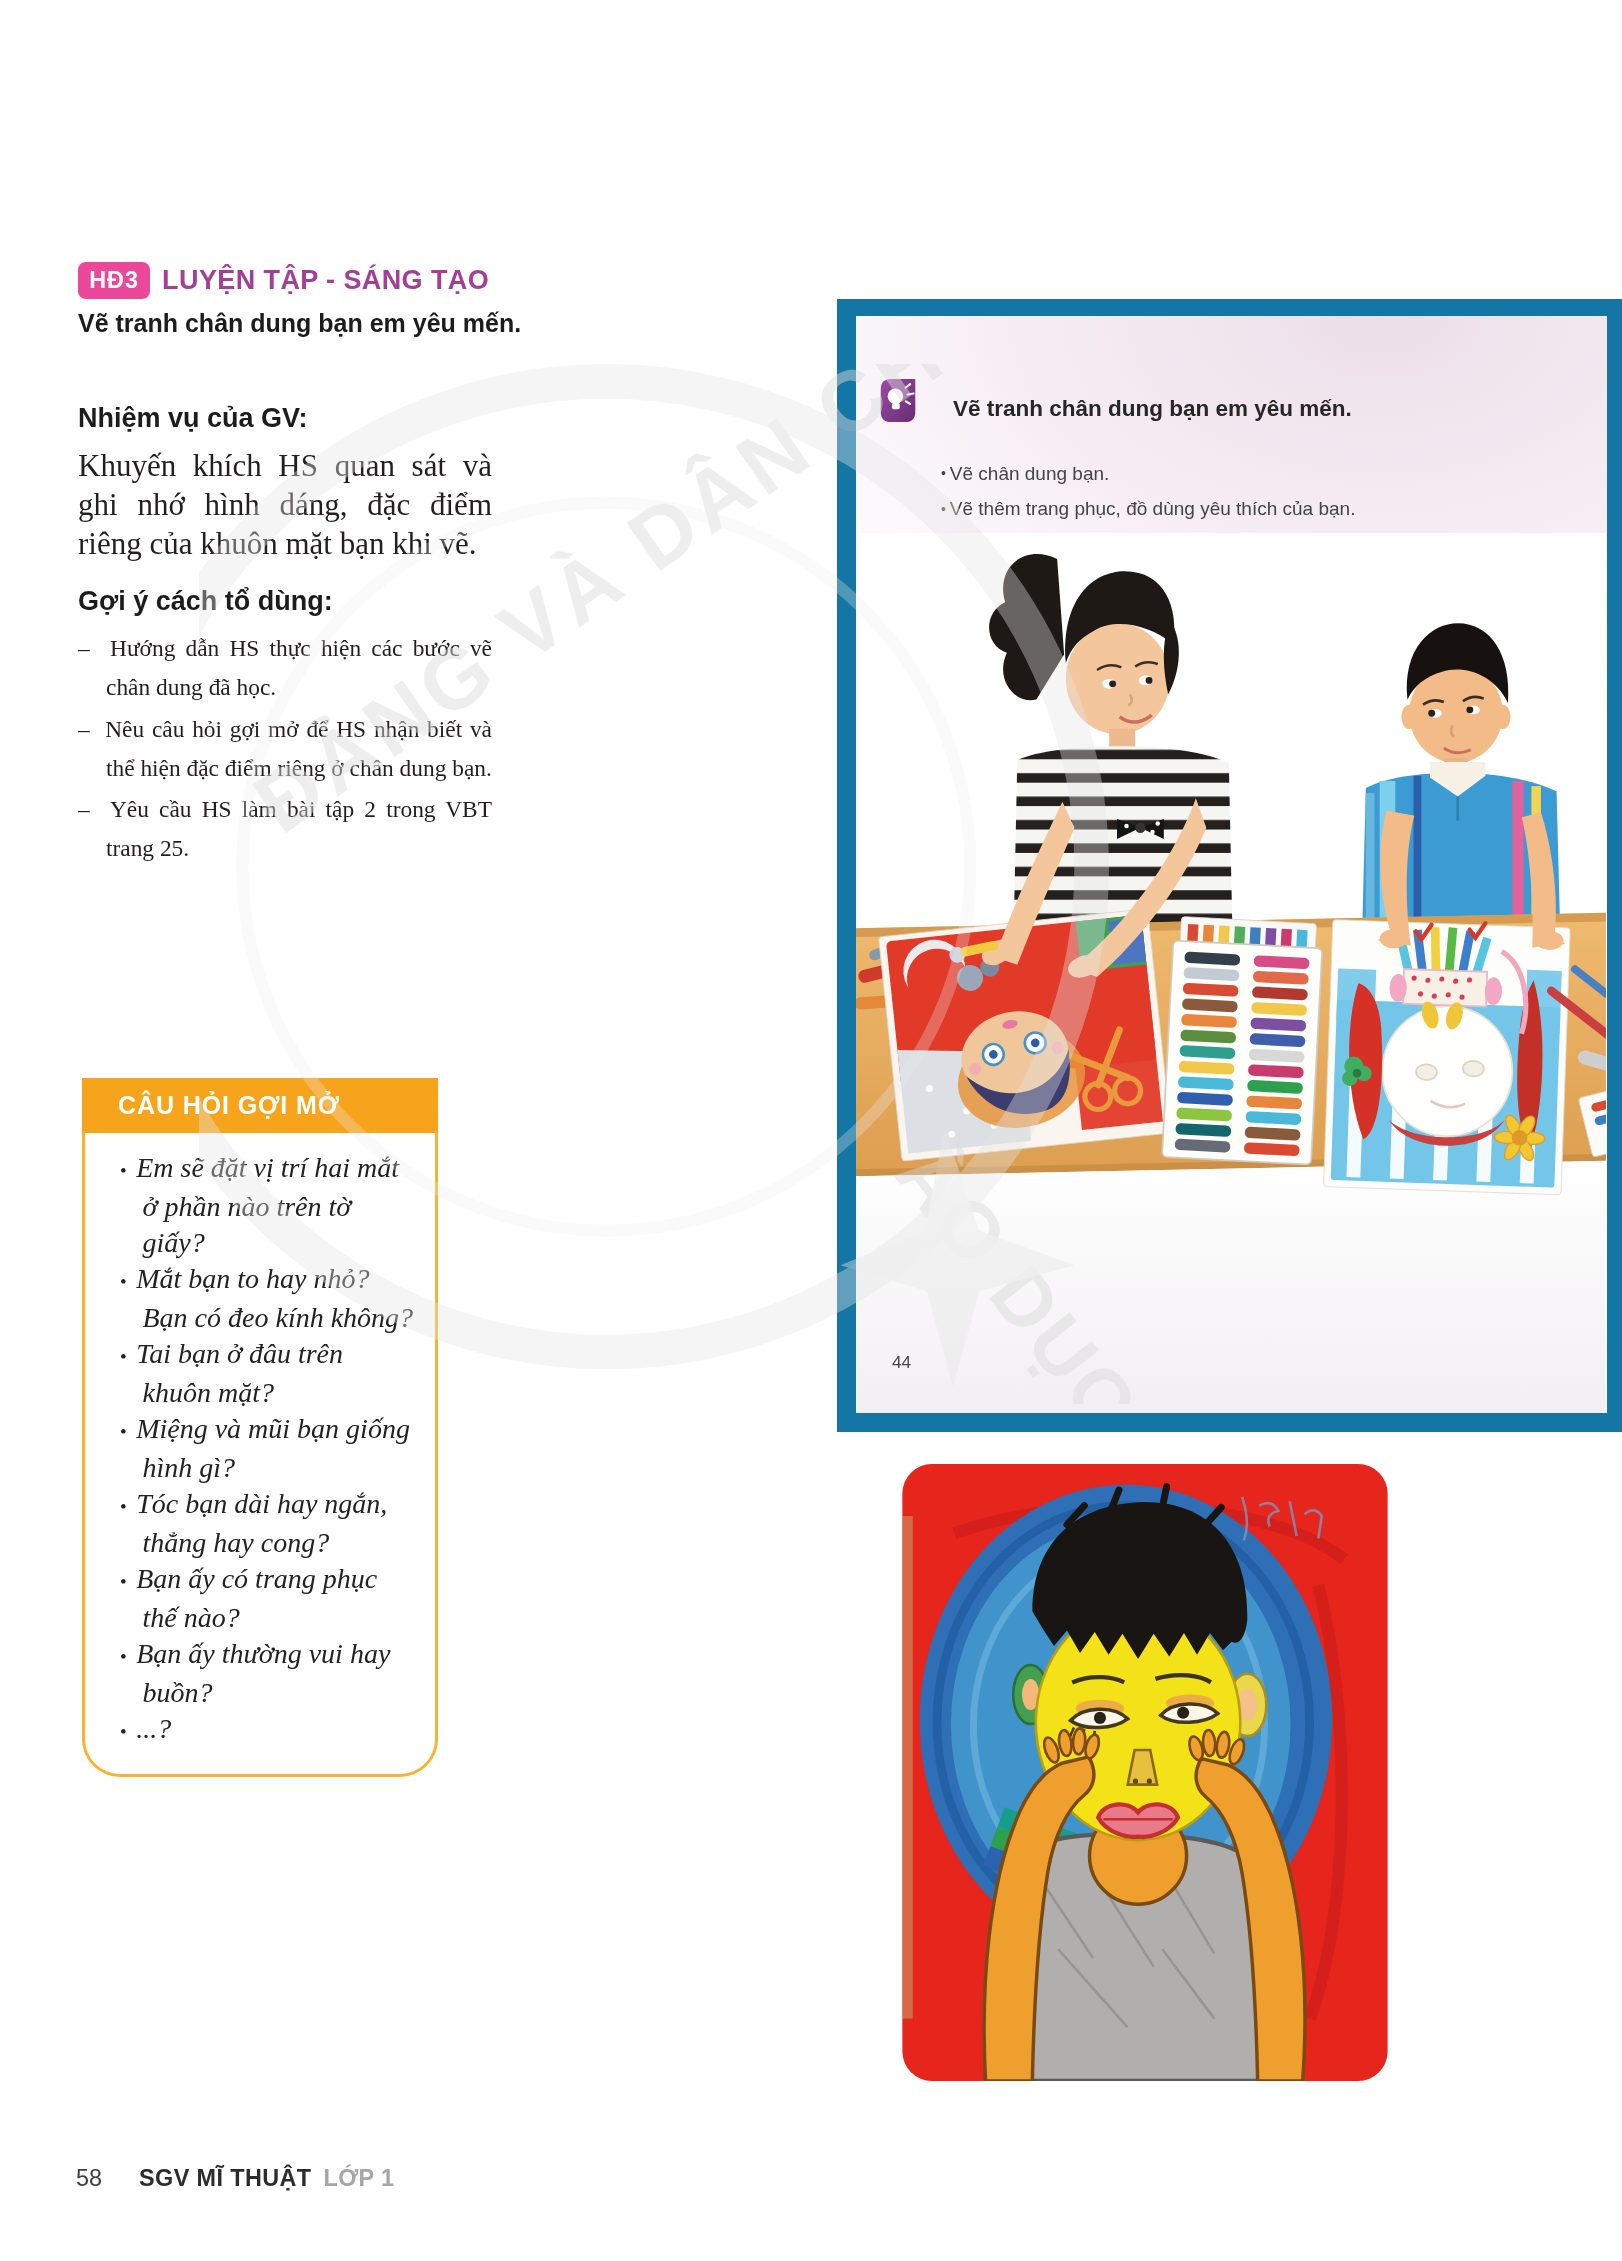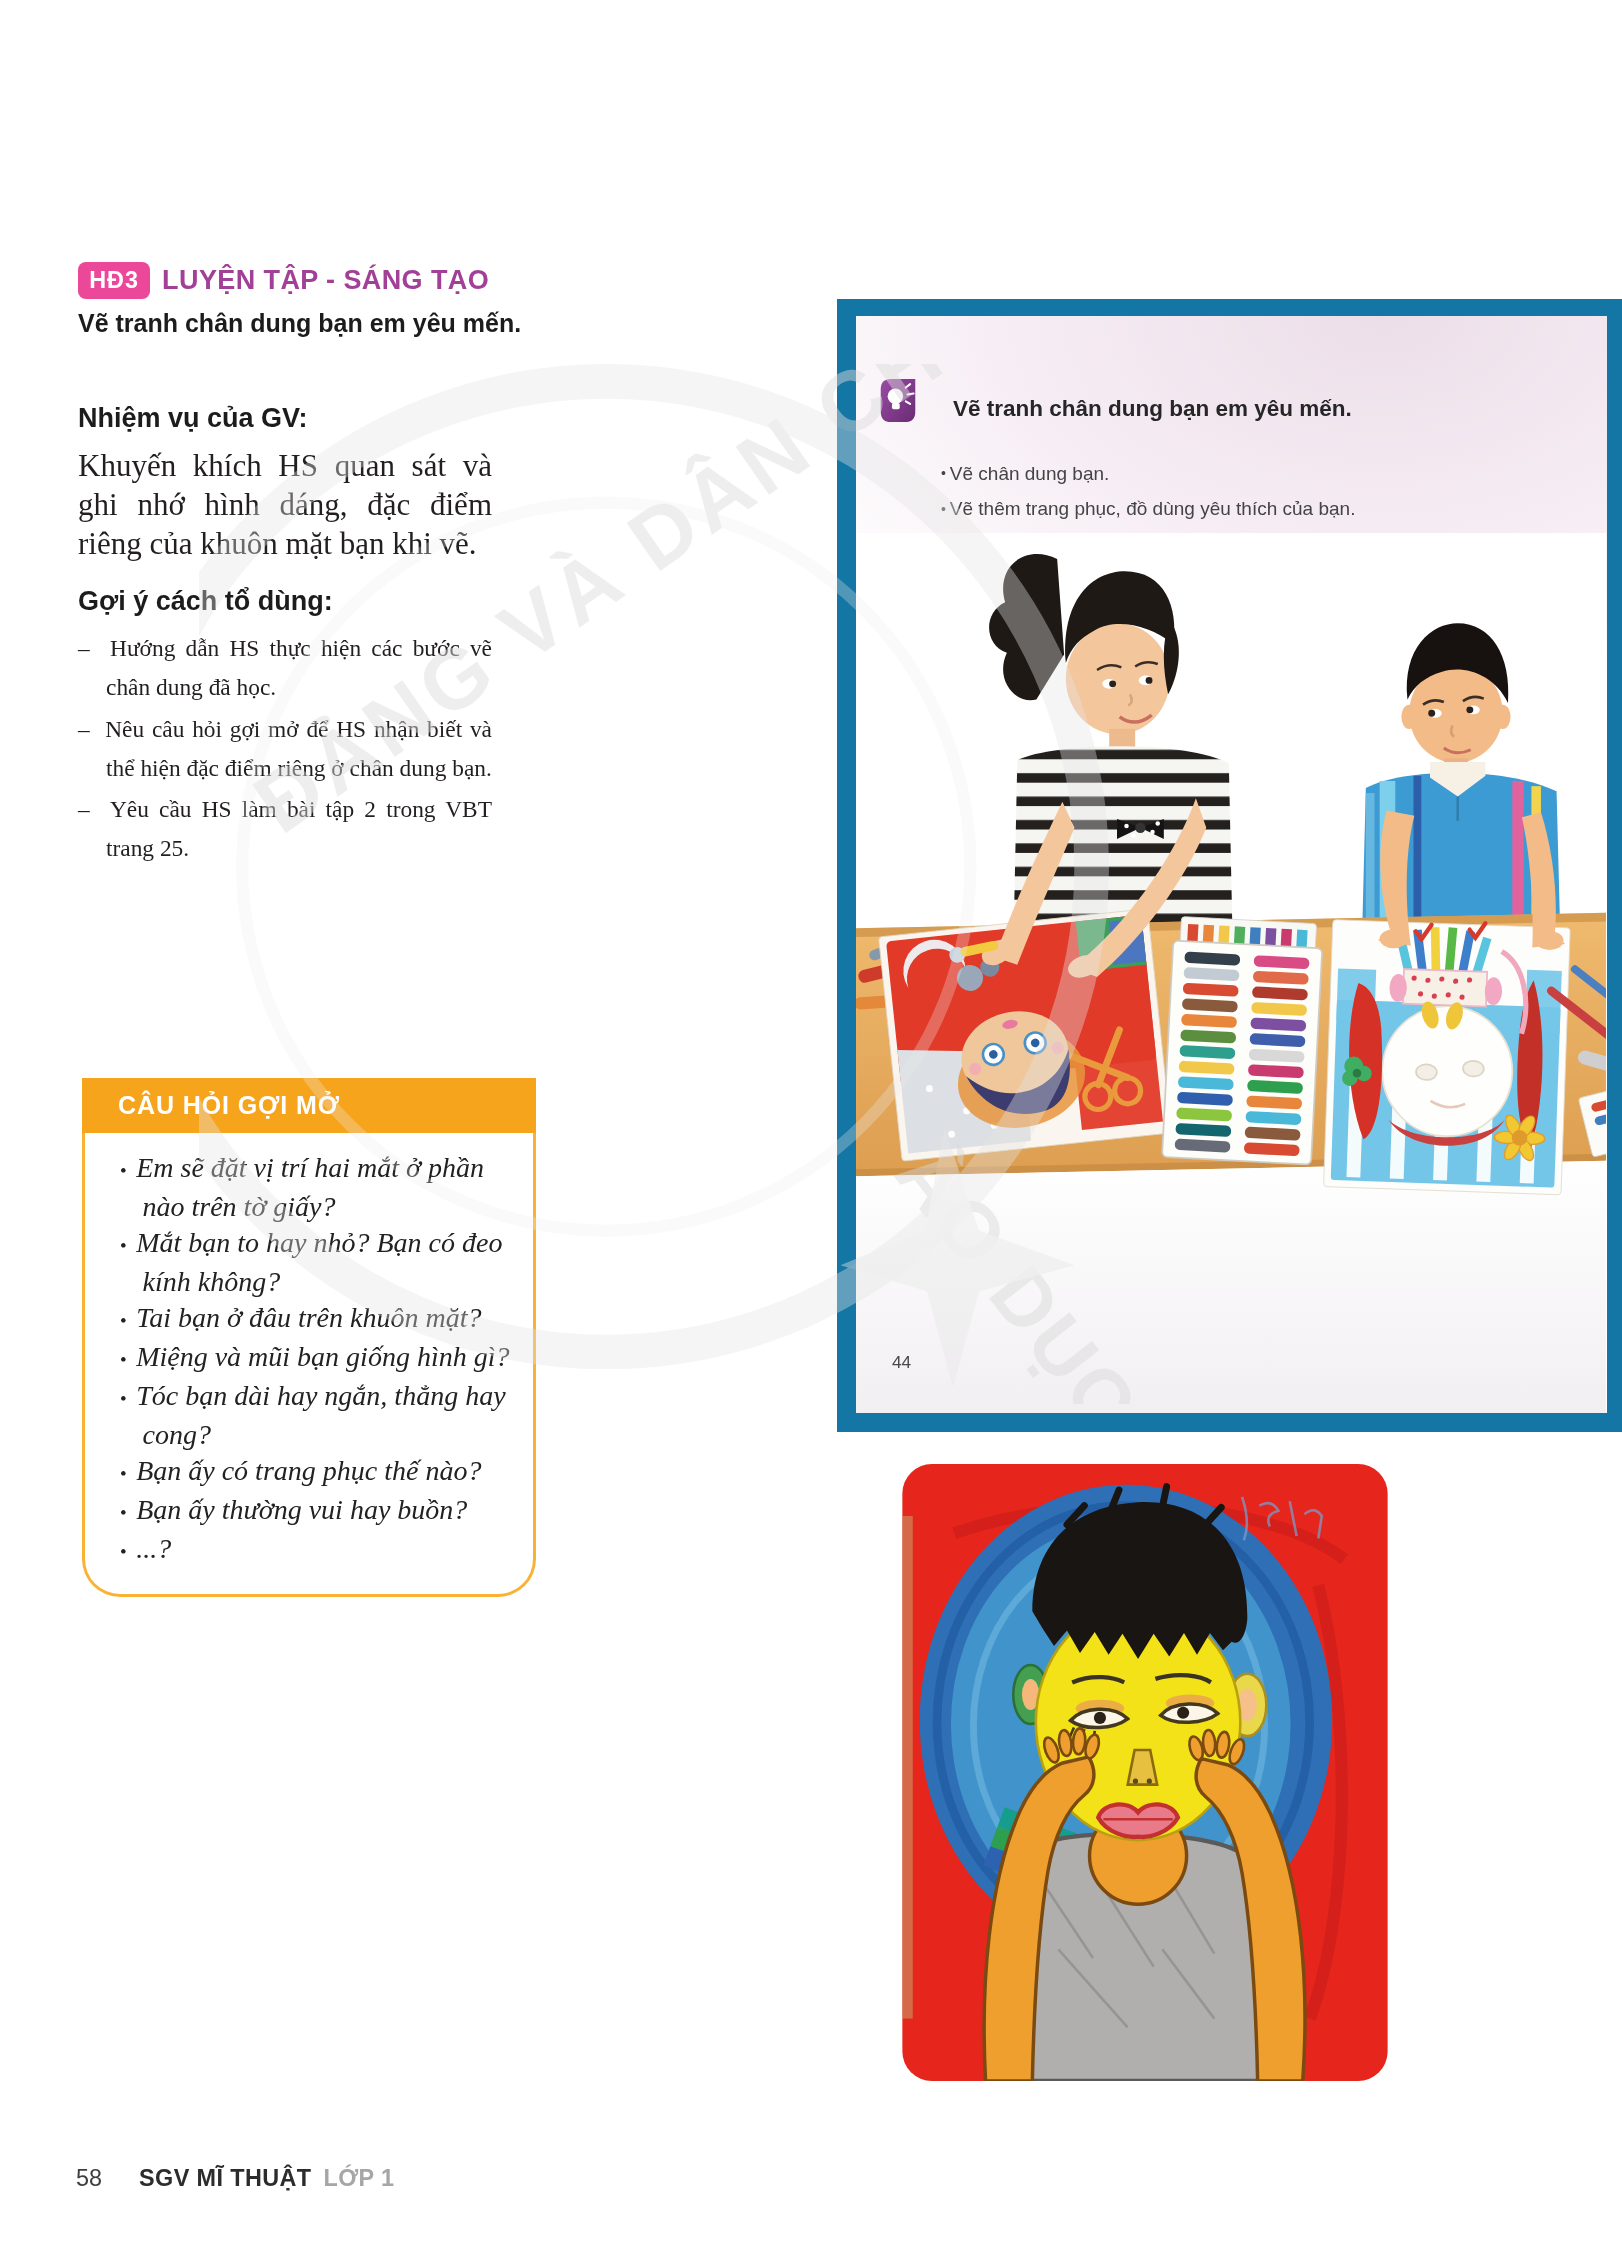--- a/index.html
+++ b/index.html
@@ -18,21 +18,21 @@
   .gv-heading{left:78px;top:403px;}
   .gv-body{left:78px;top:446px;width:414px;font-family:Liberation Serif, serif;
            font-size:31px;line-height:39px;text-align:justify;}
   .org-heading{left:78px;top:586px;}
   .org-list{left:78px;top:629px;width:414px;margin:0;padding:0;list-style:none;
             font-family:"Liberation Serif",serif;font-size:23.4px;line-height:39px;}
   .org-list li{padding-left:28px;text-indent:-28px;text-align:justify;margin:0 0 2.6px 0;}
   .org-list li::before{content:"–\00a0\00a0";}
 
   
-  .qbox{left:82px;top:1078px;width:454px;}
+  .qbox{left:82px;top:1078px;width:356px;}
   .qbox-header{background:#F7A41D;color:#fff;font-weight:bold;font-size:25px;
                letter-spacing:0.9px;height:55px;line-height:55px;padding-left:36px;}
   .qbox-body{border:3.5px solid #F9B233;border-top:none;border-radius:0 0 38px 38px;
              background:transparent;padding:17.3px 19px 24px 35px;}
   .q-list{margin:0;padding:0;list-style:none;font-family:"Liberation Serif",serif;
           font-style:italic;font-size:28px;line-height:36px;color:#222;}
   .q-list li{padding-left:22.5px;text-indent:-22.5px;}
   .q-list li::before{content:"•\00a0\00a0";font-style:normal;font-size:19px;}
 
   

